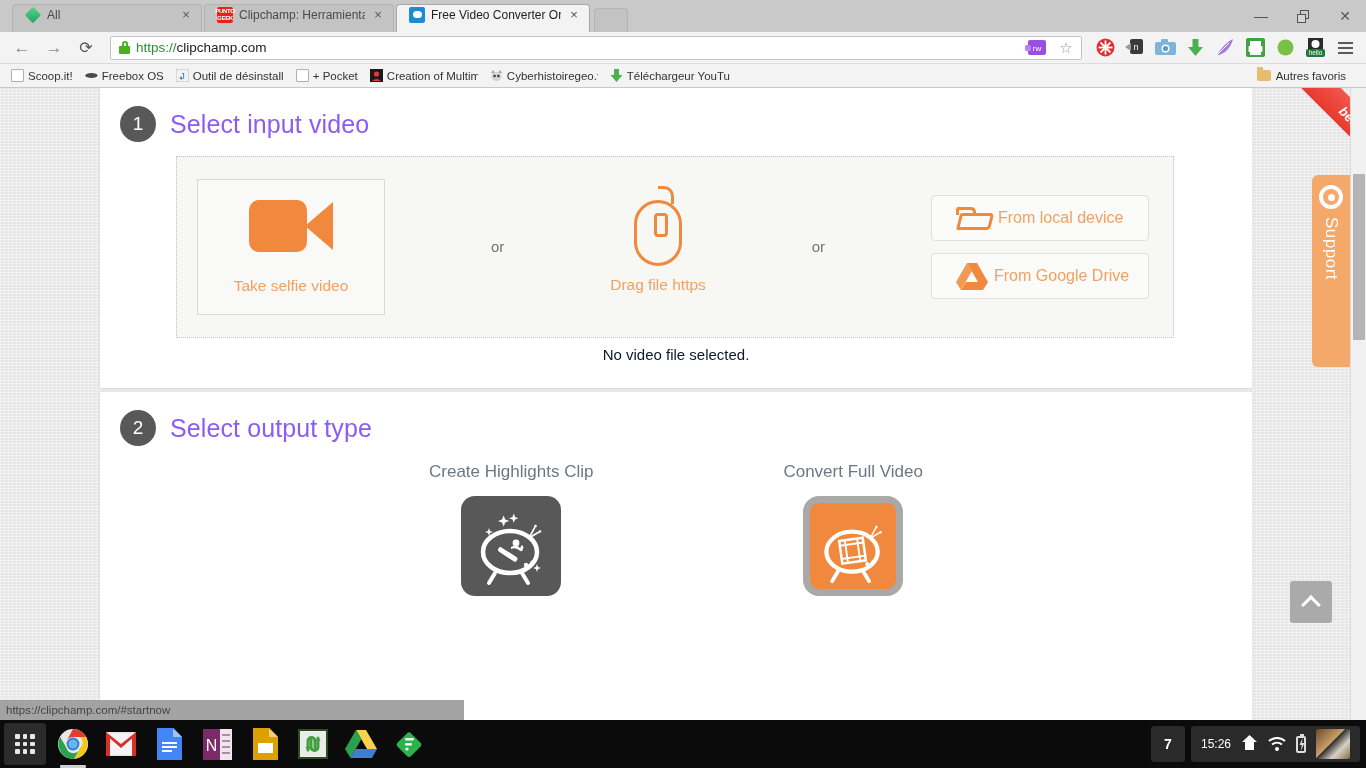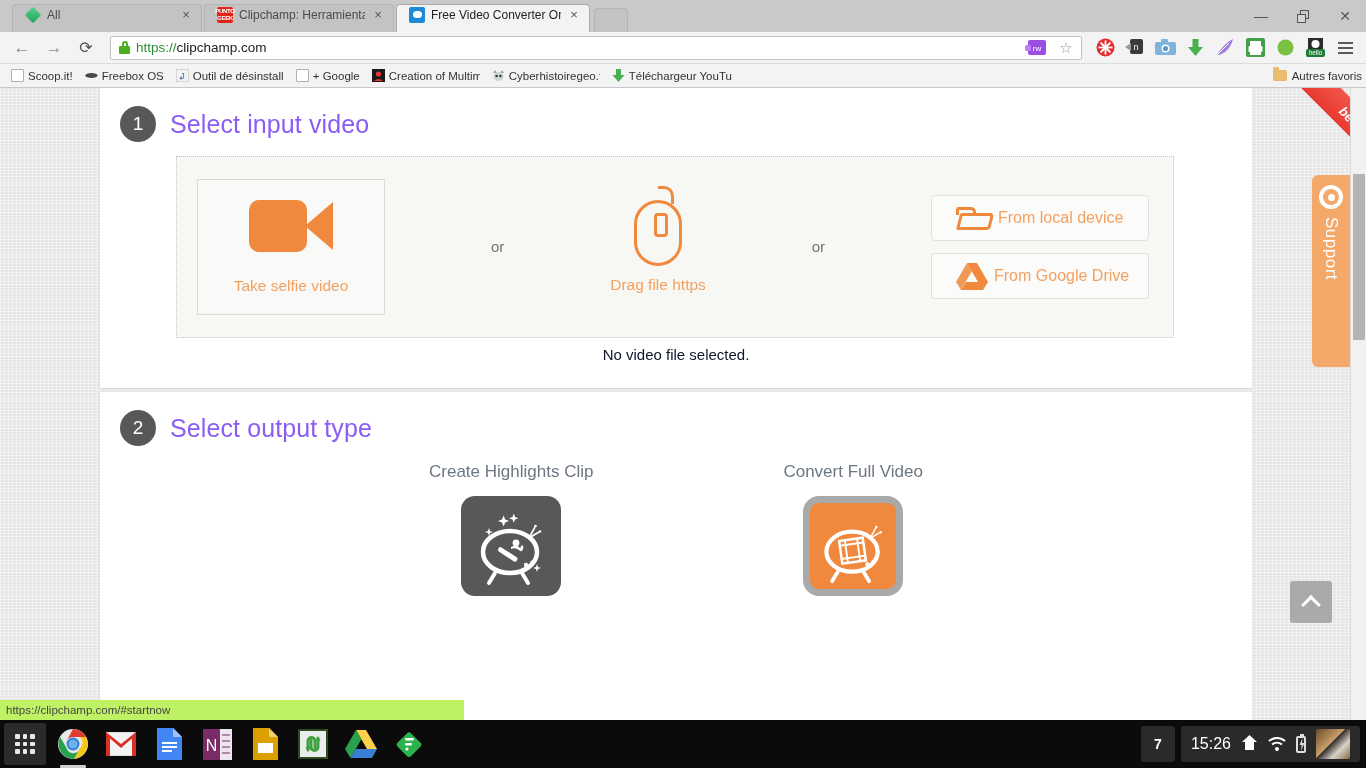--- a/index.html
+++ b/index.html
@@ -61,21 +61,21 @@
   .tbicon { width:26px; height:26px; display:flex; align-items:center; justify-content:center; flex:0 0 26px; }
   .menuicon { width:26px; display:flex; flex-direction:column; gap:3px; align-items:center; }
   .menuicon i { display:block; width:15px; height:2px; background:#5a5a5a; }
 
   .bookmarks { height:24px; background:#f3f3f3; display:flex; align-items:center; padding:0 6px;
                gap:2px; font-size:11.5px; color:#333; border-bottom:1px solid #c8c8c8; position:relative; }
   .bm { display:flex; align-items:center; gap:4px; padding:2px 5px; white-space:nowrap;
         max-width:118px; overflow:hidden; }
   .bm .bmico { width:13px; height:13px; flex:0 0 13px; }
   .bm .bmtxt { overflow:hidden; text-overflow:clip; white-space:nowrap; }
-  .bm-right { position:absolute; right:4px; display:flex; align-items:center; gap:5px;justify-content:flex-end; }
+  .bm-right { position:absolute; right:20px; display:flex; align-items:center; gap:5px;justify-content:flex-end; }
   .folder { width:14px; height:11px; background:#e9bd6e; border-radius:1px 2px 2px 2px; position:relative; }
   .folder::before { content:""; position:absolute; top:-3px; left:0; width:6px; height:3px;
                     background:#e9bd6e; border-radius:1px 1px 0 0; }
 
   .pageicon { width:12px; height:14px; background:#fff; border:1px solid #b0b0b0; border-radius:1px; }
 
   
   .viewport { position:absolute; left:0; top:88px; width:1366px; height:632px;
               background:#e8e8e8; overflow:hidden; }
   .linen { position:absolute; inset:0;
@@ -163,37 +163,37 @@
   .lifering::after { content:""; position:absolute; left:50%; top:50%; width:7px; height:7px;
                      margin:-3.5px 0 0 -3.5px; border-radius:50%; background:#fff; }
   .supporttext { color:#fff; font-size:17px; writing-mode:vertical-rl; letter-spacing:.5px; }
 
   .totop { position:absolute; right:34px; top:493px; width:42px; height:42px;
            background:#aaa; border-radius:3px; display:flex; align-items:center; justify-content:center; }
   .chev { width:14px; height:14px; border-left:3px solid #fff; border-top:3px solid #fff;
           transform:rotate(45deg); margin-top:5px; }
 
   .statusbar { position:absolute; left:0; top:700px; width:464px; height:20px;
-               background:#bef264; color:#444; font-size:11.5px;
+               background:#a3a3a3; color:#444; font-size:11.5px;
                display:flex; align-items:center; padding-left:6px; z-index:20; }
 
   
   .taskbar { position:absolute; left:0; top:720px; width:1366px; height:48px; background:#0b0b0b; }
   .tb-left { position:absolute; left:4px; top:0; height:48px; display:flex; align-items:center; gap:6px; }
   .tbitem { width:42px; height:42px; display:flex; align-items:center; justify-content:center; position:relative; }
   .tbitem.appsq { background:#2b2b2b; border-radius:3px; }
   .grid9 { width:20px; height:20px; display:grid; grid-template-columns:repeat(3,1fr);
            grid-template-rows:repeat(3,1fr); gap:3px; }
   .grid9 i { background:#e8e8e8; border-radius:1px; }
   .tbitem.running::after { content:""; position:absolute; bottom:-3px; left:8px; width:26px; height:3px;
                            background:#cfcfcf; border-radius:1px; }
 
   .tray { position:absolute; right:6px; top:6px; height:36px; display:flex; align-items:center; gap:6px; }
   .traybox { height:36px; background:#2a2a2a; border-radius:3px; display:flex; align-items:center;
-             padding:0 10px; gap:10px; color:#fff; font-size:16px; }
+             padding:0 10px; gap:10px; color:#fff; font-size:12px; }
   .deskno { height:36px; width:34px; background:#2a2a2a; border-radius:3px; color:#fff;
             display:flex; align-items:center; justify-content:center; font-size:14px; font-weight:bold; }
   .trayimg { width:34px; height:30px; border-radius:2px;
              background:linear-gradient(135deg,#6b4a2a,#caa06a 45%,#2e2a26 46%,#d8d2c8 70%,#8a6b44);
              flex:0 0 34px; }
   .wifi { width:18px; height:14px; position:relative; }
   .batt { width:10px; height:17px; border:2px solid #ddd; border-radius:2px; position:relative; }
   .batt::before { content:""; position:absolute; left:2px; top:-4px; width:4px; height:2px; background:#ddd; }
 </style>
 </head>
@@ -341,21 +341,21 @@
         <svg width="13" height="13" viewBox="0 0 13 13">
             <rect width="13" height="13" fill="#f2f2f2" stroke="#bbb"></rect>
             <path d="M6 10 q-2 0 -2 -1 q0 -1 2 -1" stroke="#2b6cb0" fill="none"></path>
             <text x="6.5" y="10" font-size="9" fill="#3a6fa8" text-anchor="middle" font-family="Liberation Sans">J</text>
           </svg>
       </span>
       <span class="bmtxt">Outil de désinstallatio</span>
     </div>
     <div class="bm">
       <span class="bmico pageicon"></span>
-      <span class="bmtxt">+ Google</span>
+      <span class="bmtxt">+ Pocket</span>
     </div>
     <div class="bm">
       <span class="bmico">
         <svg width="13" height="13" viewBox="0 0 13 13">
             <rect width="13" height="13" fill="#1a1a1a"></rect>
             <circle cx="6.5" cy="5" r="2.6" fill="#e33"></circle>
             <path d="M2 12 q4.5 -4 9 0 Z" fill="#e33"></path>
           </svg>
       </span>
       <span class="bmtxt">Creation of Multimed</span>

